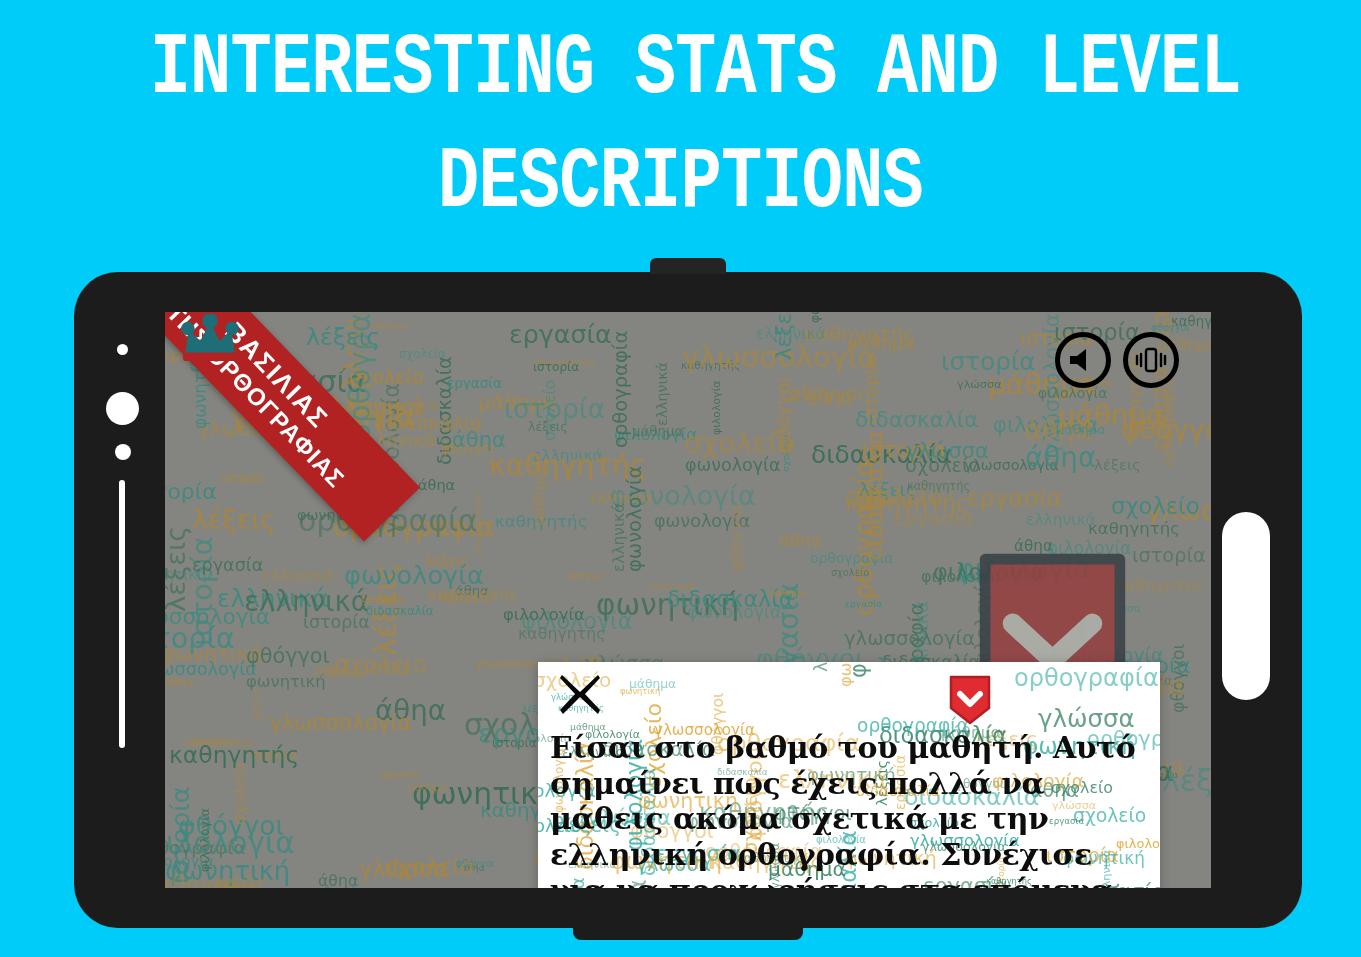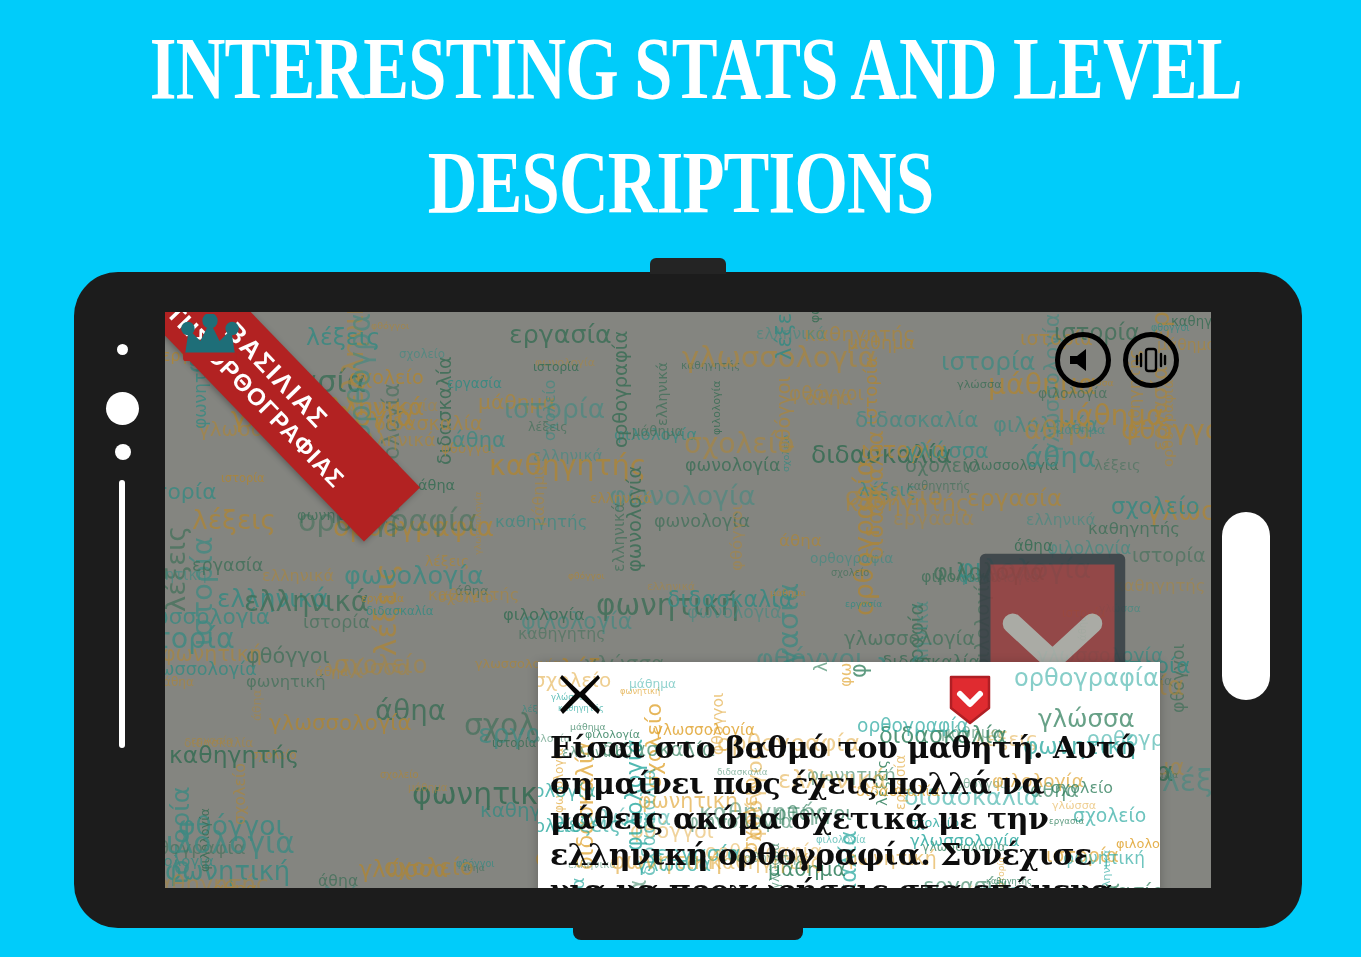--- a/index.html
+++ b/index.html
@@ -14,21 +14,21 @@
   }
 
   
   .headline {
     position: absolute;
     top: 26px;
     left: 0;
     width: 1361px;
     text-align: center;
     color: #ffffff;
-    font-family: Liberation Serif, serif;
+    font-family: Liberation Mono, monospace;
     font-weight: bold;
     line-height: 0.98;
     letter-spacing: -1px;
     z-index: 5;
   }
   .headline-line1 {
     font-size: 88px;
     display: block;
     transform: scaleX(0.78);
     transform-origin: center;

